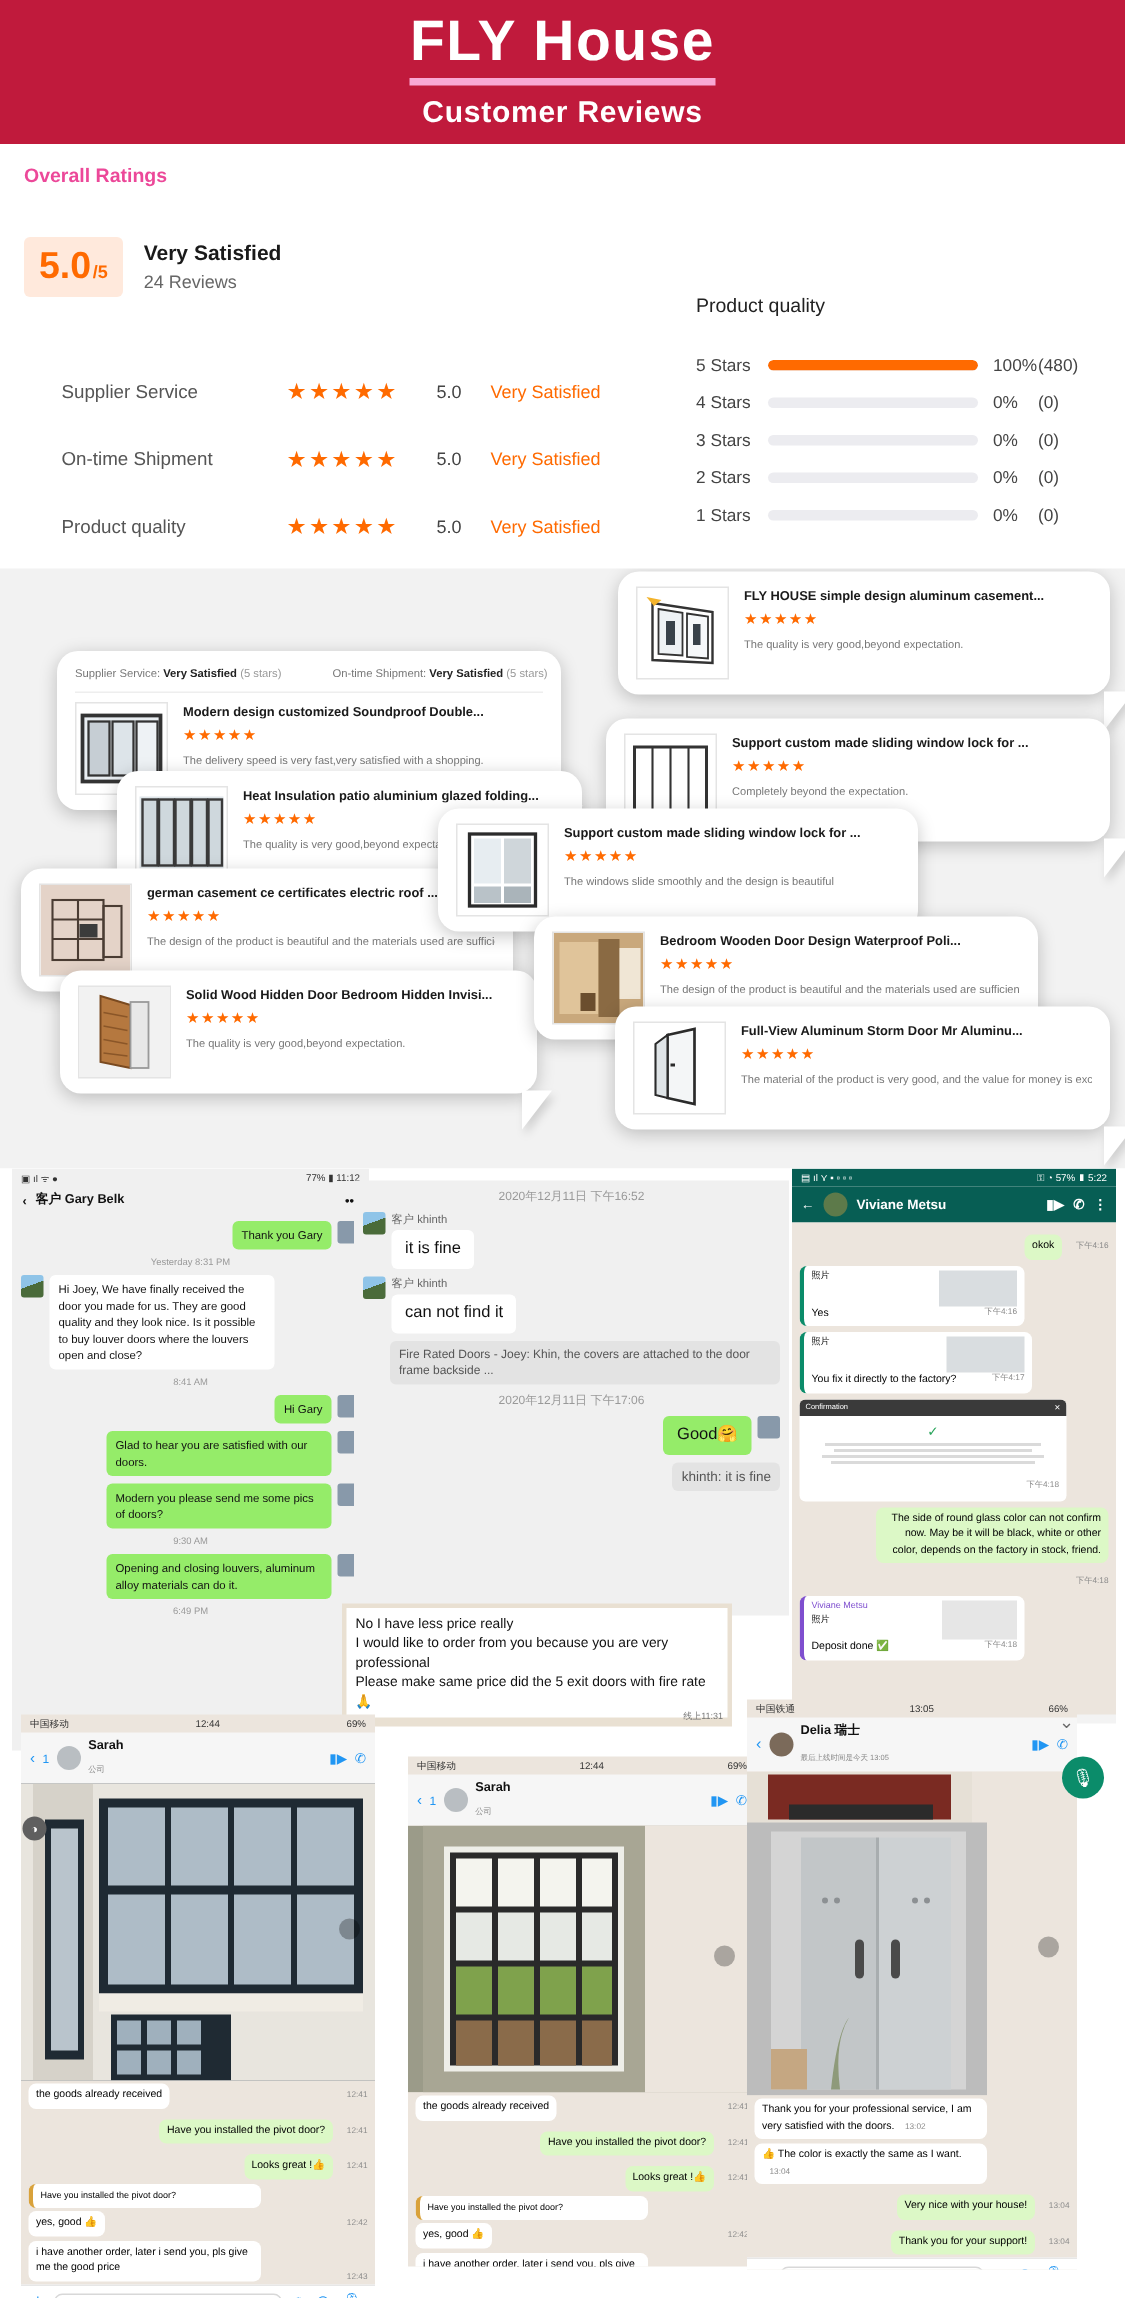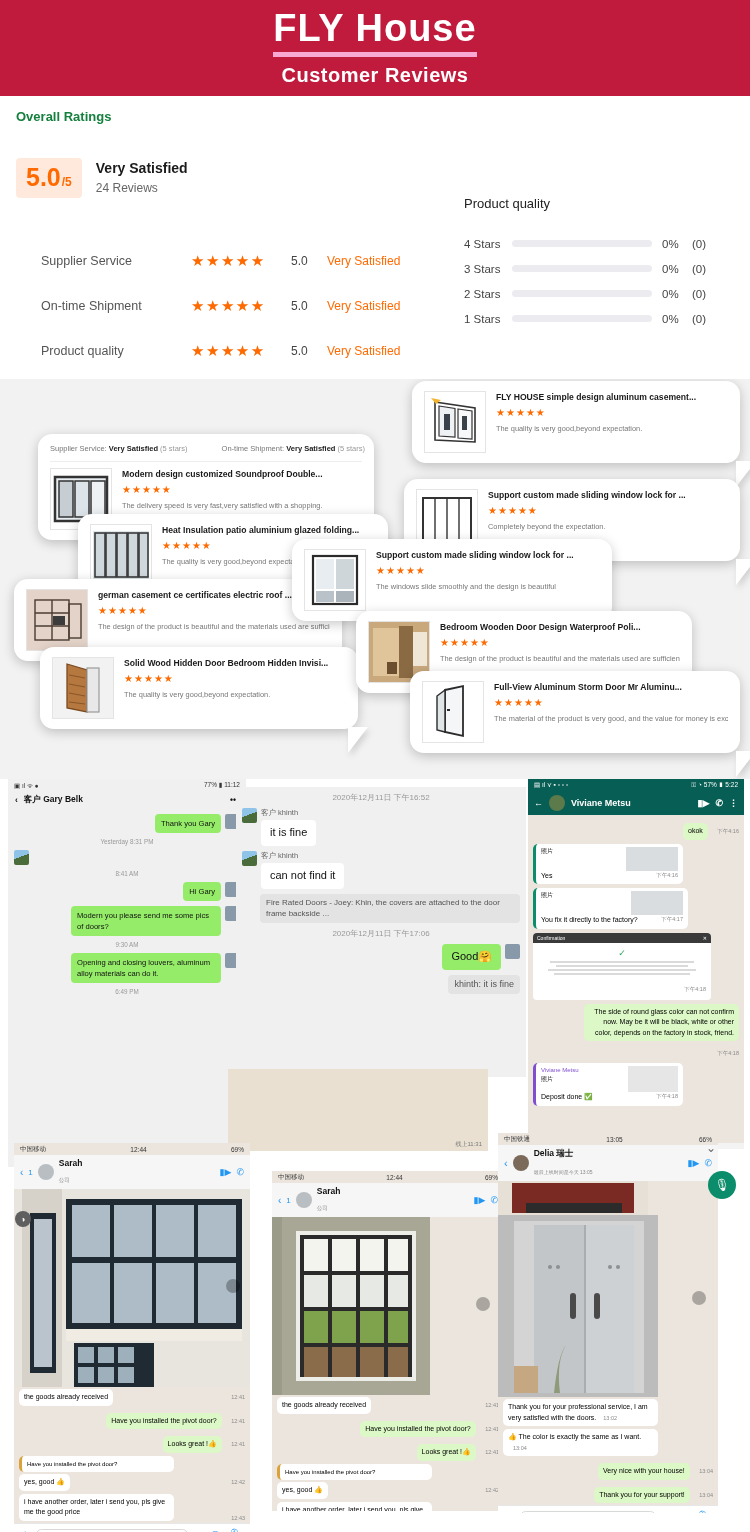--- a/index.html
+++ b/index.html
@@ -29,21 +29,21 @@
   }
   .banner-sub {
     font-size: 20px; font-weight: bold; margin-top: 7px;
     letter-spacing: .5px;
   }
 
   
   .ratings { position: relative; width: 750px; height: 283px; background:#fff; }
   .ratings-heading {
     position: absolute; left: 16px; top: 13px;
-    font-size: 13px; font-weight: bold; color: #15803d;
+    font-size: 13px; font-weight: bold; color: #ec4899;
   }
   .score-row { position: absolute; left: 16px; top: 62px; display: flex; align-items: flex-start; }
   .score-badge {
     background: #ffe9dc; border-radius: 4px;
     padding: 7px 10px 8px 10px;
     color: #ff6a00; font-weight: bold;
     display: flex; align-items: baseline;
   }
   .score-big { font-size: 25px; line-height: 1; }
   .score-small { font-size: 12px; margin-left: 1px; }
@@ -183,20 +183,28 @@
     <div class="crit-row">
       <div class="crit-name">Product quality</div>
       <div class="crit-stars">★★★★★</div>
       <div class="crit-num">5.0</div>
       <div class="crit-text">Very Satisfied</div>
     </div>
   </div>
 
   <div class="quality">
     <div class="quality-title">Product quality</div>
+    <div class="bar-row">
+      <div class="bar-label">5 Stars</div>
+      <div class="bar-track">
+          <div class="bar-fill" style="width: 100%;"></div>
+        </div>
+      <div class="bar-pct">100%</div>
+      <div class="bar-cnt">(480)</div>
+    </div>
     <div class="bar-row">
       <div class="bar-label">4 Stars</div>
       <div class="bar-track">
           <div class="bar-fill" style="width: 0%;"></div>
         </div>
       <div class="bar-pct">0%</div>
       <div class="bar-cnt">(0)</div>
     </div>
     <div class="bar-row">
       <div class="bar-label">3 Stars</div>
@@ -439,24 +447,29 @@
       <span style="flex:1;margin-left:6px;">客户 Gary Belk</span>
       <span>•••</span>
     </div>
     <div class="msg-row right">
       <div class="bub-g">Thank you Gary</div>
       <div class="avatar-sq"></div>
     </div>
     <div class="ts">Yesterday 8:31 PM</div>
     <div class="msg-row">
       <div class="avatar-ph"></div>
+      <div class="bub-w">Hi Joey,  We have finally received the door you made for us.  They are good quality and they look nice.  Is it possible to buy louver doors where the louvers open and close?</div>
     </div>
     <div class="ts">8:41 AM</div>
     <div class="msg-row right">
       <div class="bub-g">Hi Gary</div>
+      <div class="avatar-sq"></div>
+    </div>
+    <div class="msg-row right">
+      <div class="bub-g">Glad to hear you are satisfied with our doors.</div>
       <div class="avatar-sq"></div>
     </div>
     <div class="msg-row right">
       <div class="bub-g">Modern you please send me some pics of  doors?</div>
       <div class="avatar-sq"></div>
     </div>
     <div class="ts">9:30 AM</div>
     <div class="msg-row right">
       <div class="bub-g">Opening and closing louvers, aluminum alloy materials can do it.</div>
       <div class="avatar-sq"></div>
@@ -487,20 +500,23 @@
     <div class="msg-row right">
       <div class="bub-g" style="font-size:11px;padding:5px 9px;">Good🤗</div>
       <div class="avatar-sq"></div>
     </div>
     <div class="msg-row right">
       <div class="bub-gray" style="font-size:9px;">khinth:  it is fine</div>
     </div>
   </div>
 
   <div class="shot" style="left:228px; top:290px; width:260px; height:82px; background:#e9e0d2;">
+    <div style="background:#fff;margin:3px;padding:4px 6px;font-size:9.2px;line-height:1.42;color:#111;white-space:pre-line;">No I have less price really
+I would like to order from you because you are very professional
+Please make same price did the 5 exit doors with fire rate 🙏</div>
     <div style="position:absolute;right:6px;bottom:2px;font-size:6px;color:#777;">线上11:31</div>
   </div>
 
   <div class="shot" style="left:528px; top:0px; width:216px; height:370px;">
     <div class="statusbar wa-status">
       <span>▤ ıl ⋎ ▪ ▫ ▫ ▫</span>
       <span>⚿ ◔ <span>57%</span>
         ▮ <span>5:22</span></span>
     </div>
     <div class="wa-head">

